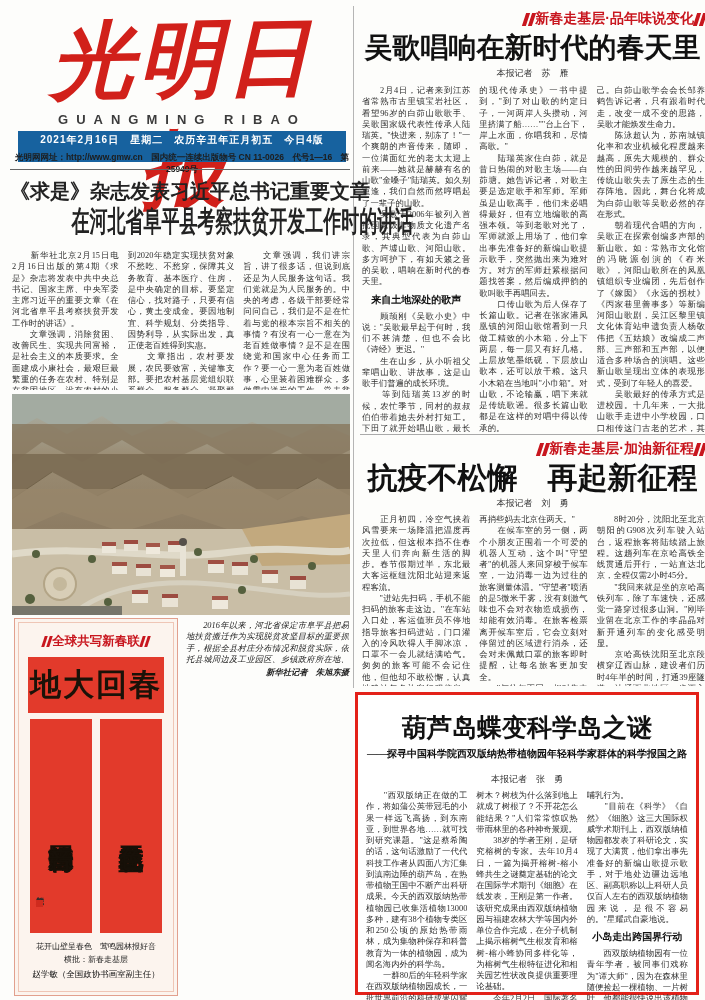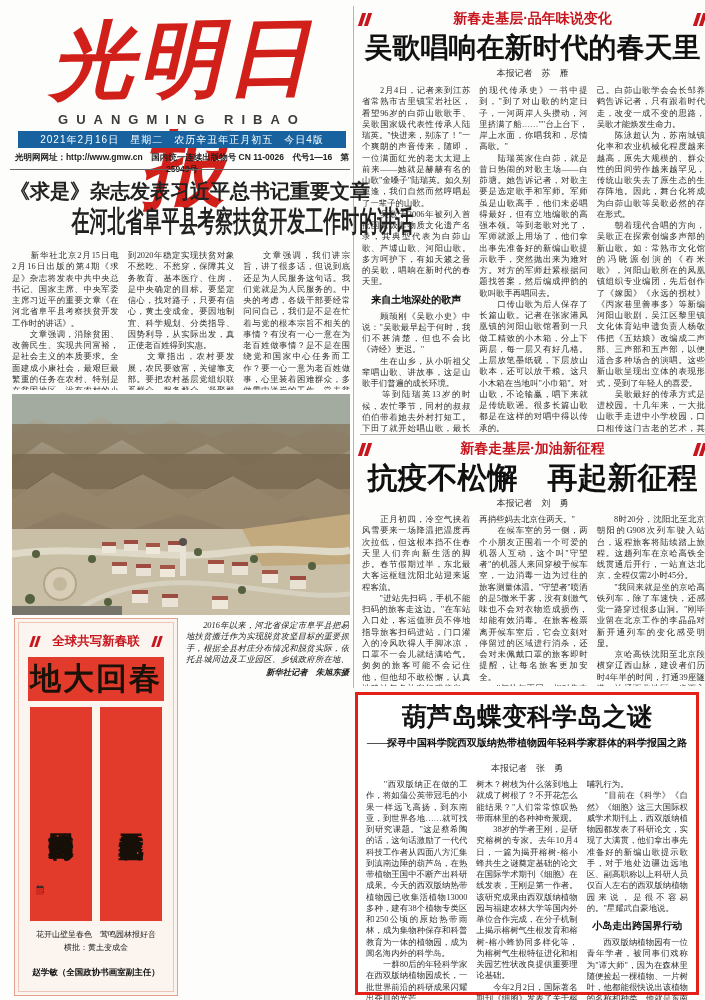--- a/index.html
+++ b/index.html
@@ -6,29 +6,29 @@
   .page{position:relative;width:705px;height:1000px;margin:0 auto;background:#fdfdfb;
         font-family:"Liberation Serif","DejaVu Serif",serif;color:#222;overflow:hidden;}
   .abs{position:absolute;}
 
   
   .brand{left:14px;top:4px;width:336px;height:106px;text-align:center;font-size:84px;line-height:110px;
          font-weight:bold;font-style:italic;color:#d1201a;font-family:"DejaVu Serif",serif;
          letter-spacing:4px;transform:rotate(-1deg);}
   .latin{left:14px;top:112px;width:336px;text-align:center;font-size:13px;font-weight:bold;
          letter-spacing:8px;color:#3c3c3c;font-family:"Liberation Sans",sans-serif;}
-  .datebar{left:18px;top:131px;width:328px;height:17px;background:#17629f;color:#fff;font-size:10px;
-         line-height:17px;text-align:center;font-family:"Liberation Sans",sans-serif;font-weight:normal;letter-spacing:1px;}
+  .datebar{left:18px;top:131px;width:328px;height:31px;background:#17629f;color:#fff;font-size:10px;
+         line-height:17px;text-align:center;font-family:"Liberation Sans",sans-serif;font-weight:bold;letter-spacing:1px;}
   .infoline{left:14px;top:152px;width:336px;text-align:center;font-size:8.5px;color:#1d1d1d;
          font-family:"Liberation Sans",sans-serif;font-weight:bold;}
   .rule{background:#666;height:1px;}
   .vrule{left:353px;top:6px;width:1px;height:682px;background:#b5b5b5;}
 
   
-  .kicker{display:flex;align-items:center;justify-content:space-between;gap:13px;color:#c8161e;
+  .kicker{display:flex;align-items:center;justify-content:flex-end;gap:1px;color:#c8161e;
           font-weight:bold;font-family:"Liberation Sans",sans-serif;}
   .bars{display:inline-flex;gap:2px;}
   .bars i{width:4px;height:13px;background:#c8161e;transform:skewX(-18deg);display:inline-block;}
   .bars.small i{width:3px;height:11px;}
 
   
   .headline{text-align:center;font-weight:bold;white-space:nowrap;color:#111;}
   .byline{text-align:center;font-size:9px;color:#333;}
   .cols{display:flex;gap:9px;height:100%;}
   .colwrap{flex:1;overflow:hidden;display:flex;flex-direction:column;}
@@ -44,48 +44,48 @@
   
   .photo{left:12px;top:394px;width:338px;height:221px;line-height:0;}
   .caption{left:186px;top:620px;width:163px;height:46px;overflow:hidden;font-size:8.3px;font-style:italic;
            line-height:1.36;text-align:justify;white-space:pre-line;color:#222;}
   .credit{left:186px;top:667px;width:163px;font-size:8.3px;font-style:italic;font-weight:bold;text-align:right;}
 
   
   .couplet{left:14px;top:618px;width:164px;height:378px;background:#fcf4ee;border:1px solid #e2a08e;box-sizing:border-box;}
   .couplet-inner{position:absolute;inset:3px;border:1px solid #efc6b6;display:flex;flex-direction:column;align-items:center;}
   .couplet-header{margin-top:10px;font-size:12.5px;}
-  .banner{margin:7px 0 6px;width:136px;height:44px;background:#e23a2b;display:flex;align-items:center;justify-content:center;}
+  .banner{margin:7px 0 6px;width:136px;height:56px;background:#e23a2b;display:flex;align-items:center;justify-content:center;}
   .banner-text{width:100%;text-align:center;font-size:31px;font-weight:bold;color:#1a1208;
                unicode-bidi:bidi-override;direction:rtl;letter-spacing:2px;}
   .panels{display:flex;gap:8px;height:214px;}
   .vpanel{width:62px;background:#e23a2b;display:flex;align-items:center;justify-content:center;
           writing-mode:vertical-rl;font-size:25px;font-weight:bold;color:#171008;position:relative;}
   .sig{position:absolute;left:3px;bottom:42px;writing-mode:vertical-rl;font-size:8px;color:#2c2c2c;}
   .seal{position:absolute;left:6px;bottom:26px;width:7px;height:7px;background:#cf2b1e;}
   .couplet-cap1{margin-top:8px;font-size:8px;color:#222;}
   .couplet-cap2{margin-top:2px;font-size:8px;color:#222;}
-  .couplet-author{margin-top:14px;font-size:8.5px;font-weight:bold;color:#111;}
+  .couplet-author{margin-top:4px;font-size:8.5px;font-weight:normal;color:#111;}
 
   
   .wuge-kicker{left:360px;top:10px;width:345px;font-size:14px;}
   .wuge-headline{left:360px;top:29px;width:345px;font-size:28px;}
   .wuge-byline{left:360px;top:67px;width:345px;}
   .wuge-body{left:362px;top:85px;width:343px;height:347px;}
 
   
   .kangyi-kicker{left:360px;top:440px;width:345px;font-size:14px;}
   .kangyi-headline{left:360px;top:458px;width:345px;font-size:30px;}
   .kangyi-byline{left:360px;top:497px;width:345px;}
   .kangyi-body{left:362px;top:514px;width:343px;height:172px;}
 
   
   .hulu{left:355px;top:692px;width:344px;height:303px;border:3px solid #e32119;background:#fff;
         box-sizing:border-box;padding:3px 8px 4px;}
-  .hulu-headline{font-size:25px;margin-top:2px;}
+  .hulu-headline{font-size:25px;margin-top:13px;}
   .hulu-subtitle{text-align:center;font-size:10px;font-weight:bold;white-space:nowrap;margin-top:3px;color:#111;}
   .hulu-byline{margin-top:12px;}
   .hulu-body{margin-top:4px;height:226px;}
 </style>
 </head>
 <body>
 
 <div class="page">
 
   <div class="abs brand">光明日报</div>
@@ -204,21 +204,21 @@
         <div class="vpanel">
           <span>莺鸣园林报好音</span>
           <span class="sig">赵学敏</span>
           <span class="seal"></span>
         </div>
         <div class="vpanel">
           <span>花开山壁呈春色</span>
         </div>
       </div>
       <div class="couplet-cap1">花开山壁呈春色　莺鸣园林报好音</div>
-      <div class="couplet-cap2">横批：黄土变成金</div>
+      <div class="couplet-cap2">横批：新春走基层</div>
       <div class="couplet-author">赵学敏（全国政协书画室副主任）</div>
     </div>
   </div>
 
   <div class="abs kicker wuge-kicker">
     <span class="bars">
         <i></i>
         <i></i>
       </span>
     <span>新春走基层·品年味说变化</span>

